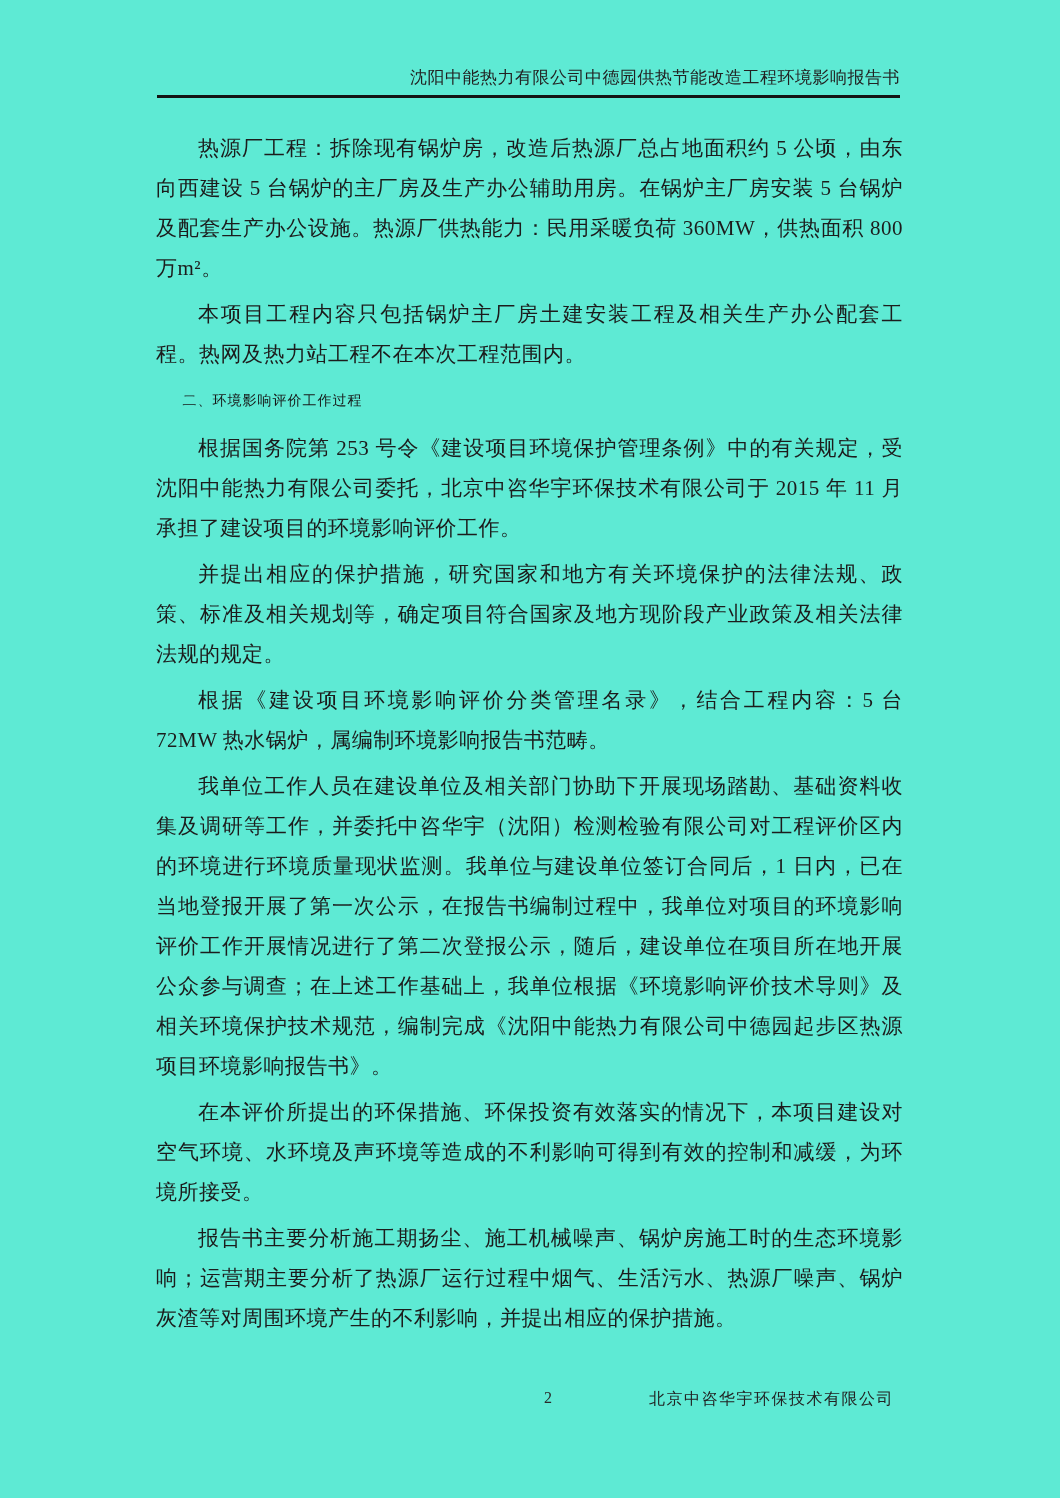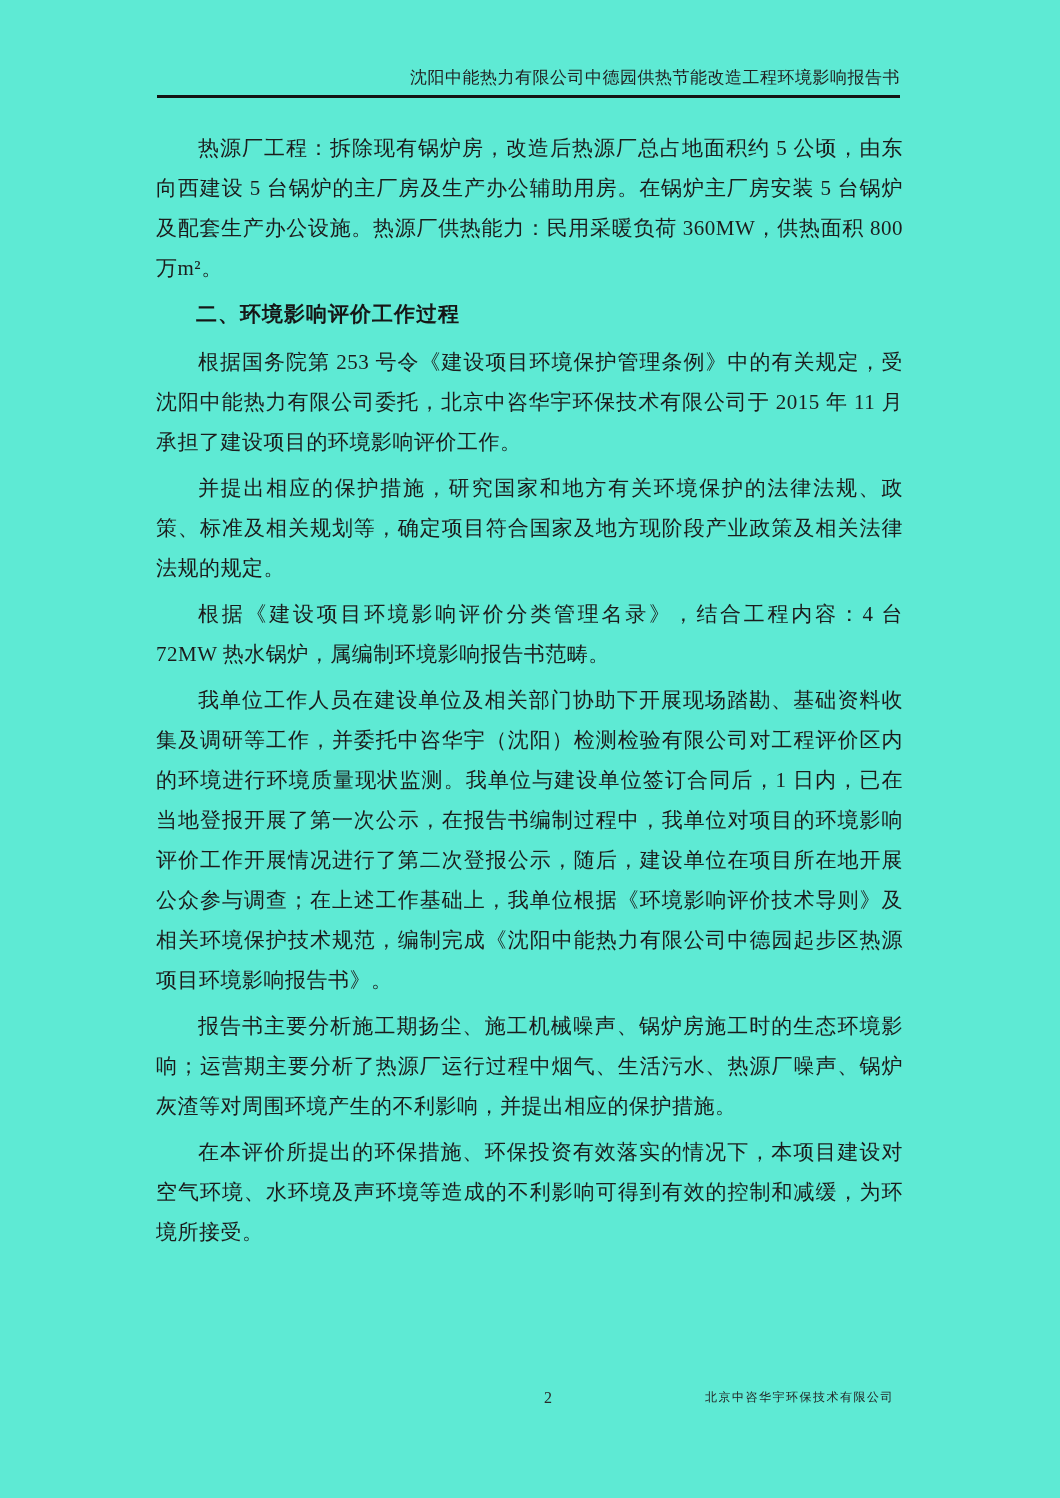--- a/index.html
+++ b/index.html
@@ -45,62 +45,63 @@
     letter-spacing: 0.5px;
     text-align: justify;
     text-justify: inter-ideograph;
   }
   .content p.para {
     margin: 4px 0 6px 0;
     text-indent: 2em;
   }
   .content h2.heading {
     margin: 3px 0 8px 0;
-    font-size: 21px;
+    font-size: 14px;
     line-height: 40px;
-    font-weight: bold;
+    font-weight: normal;
     text-indent: 1.9em;
     font-family: "Liberation Sans", "DejaVu Sans", sans-serif;
     letter-spacing: 1px;
     color: #161616;
   }
   .footer-pagenum {
     position: absolute;
     top: 1389px;
     left: 544px;
     font-size: 16px;
     color: #2a2a2a;
   }
   .footer-company {
     position: absolute;
     top: 1389px;
     right: 166px;
-    font-size: 12px;
+    font-size: 16px;
     letter-spacing: 1.5px;
     color: #222;
     white-space: nowrap;
   }
 </style>
 </head>
 <body>
 
 <div class="page">
 
   <div class="running-header">沈阳中能热力有限公司中德园供热节能改造工程环境影响报告书</div>
 
   <div class="header-rule"></div>
 
   <div class="content">
     <p class="para">热源厂工程：拆除现有锅炉房，改造后热源厂总占地面积约 5 公顷，由东向西建设 5 台锅炉的主厂房及生产办公辅助用房。在锅炉主厂房安装 5 台锅炉及配套生产办公设施。热源厂供热能力：民用采暖负荷 360MW，供热面积 800 万m²。</p>
+    <p class="para">本项目工程内容只包括锅炉主厂房土建安装工程及相关生产办公配套工程。热网及热力站工程不在本次工程范围内。</p>
     <h2 class="heading">二、环境影响评价工作过程</h2>
     <p class="para">根据国务院第 253 号令《建设项目环境保护管理条例》中的有关规定，受沈阳中能热力有限公司委托，北京中咨华宇环保技术有限公司于 2015 年 11 月承担了建设项目的环境影响评价工作。</p>
     <p class="para">并提出相应的保护措施，研究国家和地方有关环境保护的法律法规、政策、标准及相关规划等，确定项目符合国家及地方现阶段产业政策及相关法律法规的规定。</p>
-    <p class="para">根据《建设项目环境影响评价分类管理名录》，结合工程内容：4 台 72MW 热水锅炉，属编制环境影响报告书范畴。</p>
+    <p class="para">根据《建设项目环境影响评价分类管理名录》，结合工程内容：5 台 72MW 热水锅炉，属编制环境影响报告书范畴。</p>
     <p class="para">我单位工作人员在建设单位及相关部门协助下开展现场踏勘、基础资料收集及调研等工作，并委托中咨华宇（沈阳）检测检验有限公司对工程评价区内的环境进行环境质量现状监测。我单位与建设单位签订合同后，1 日内，已在当地登报开展了第一次公示，在报告书编制过程中，我单位对项目的环境影响评价工作开展情况进行了第二次登报公示，随后，建设单位在项目所在地开展公众参与调查；在上述工作基础上，我单位根据《环境影响评价技术导则》及相关环境保护技术规范，编制完成《沈阳中能热力有限公司中德园起步区热源项目环境影响报告书》。</p>
+    <p class="para">在本评价所提出的环保措施、环保投资有效落实的情况下，本项目建设对空气环境、水环境及声环境等造成的不利影响可得到有效的控制和减缓，为环境所接受。</p>
     <p class="para">报告书主要分析施工期扬尘、施工机械噪声、锅炉房施工时的生态环境影响；运营期主要分析了热源厂运行过程中烟气、生活污水、热源厂噪声、锅炉灰渣等对周围环境产生的不利影响，并提出相应的保护措施。</p>
-    <p class="para">在本评价所提出的环保措施、环保投资有效落实的情况下，本项目建设对空气环境、水环境及声环境等造成的不利影响可得到有效的控制和减缓，为环境所接受。</p>
   </div>
 
   <div class="footer-pagenum">2</div>
 
   <div class="footer-company">北京中咨华宇环保技术有限公司</div>
 
 </div>
 
 </body></html>

